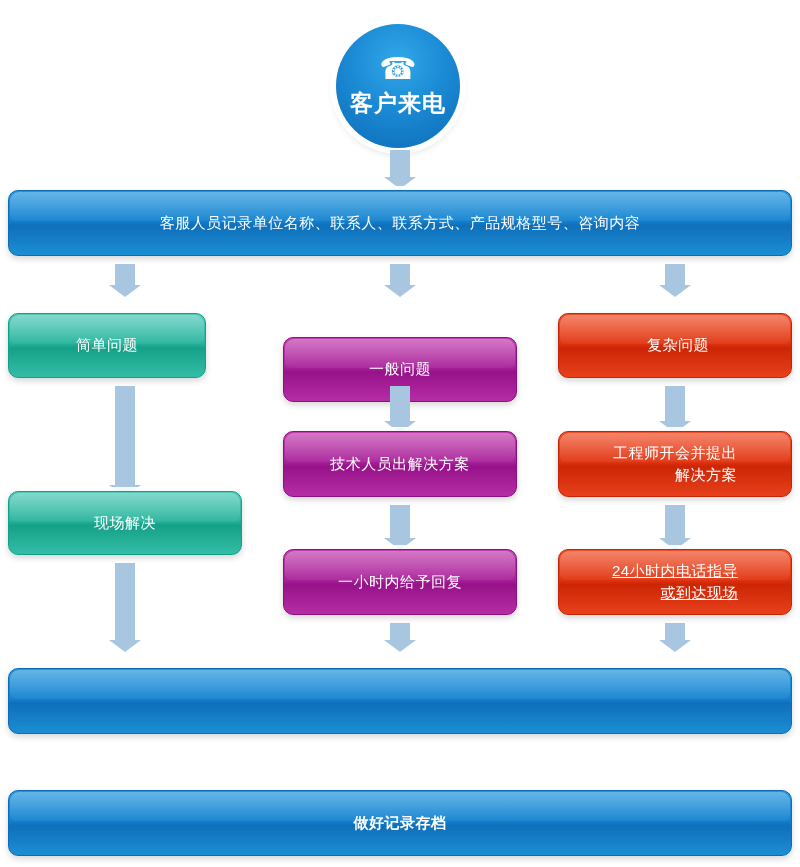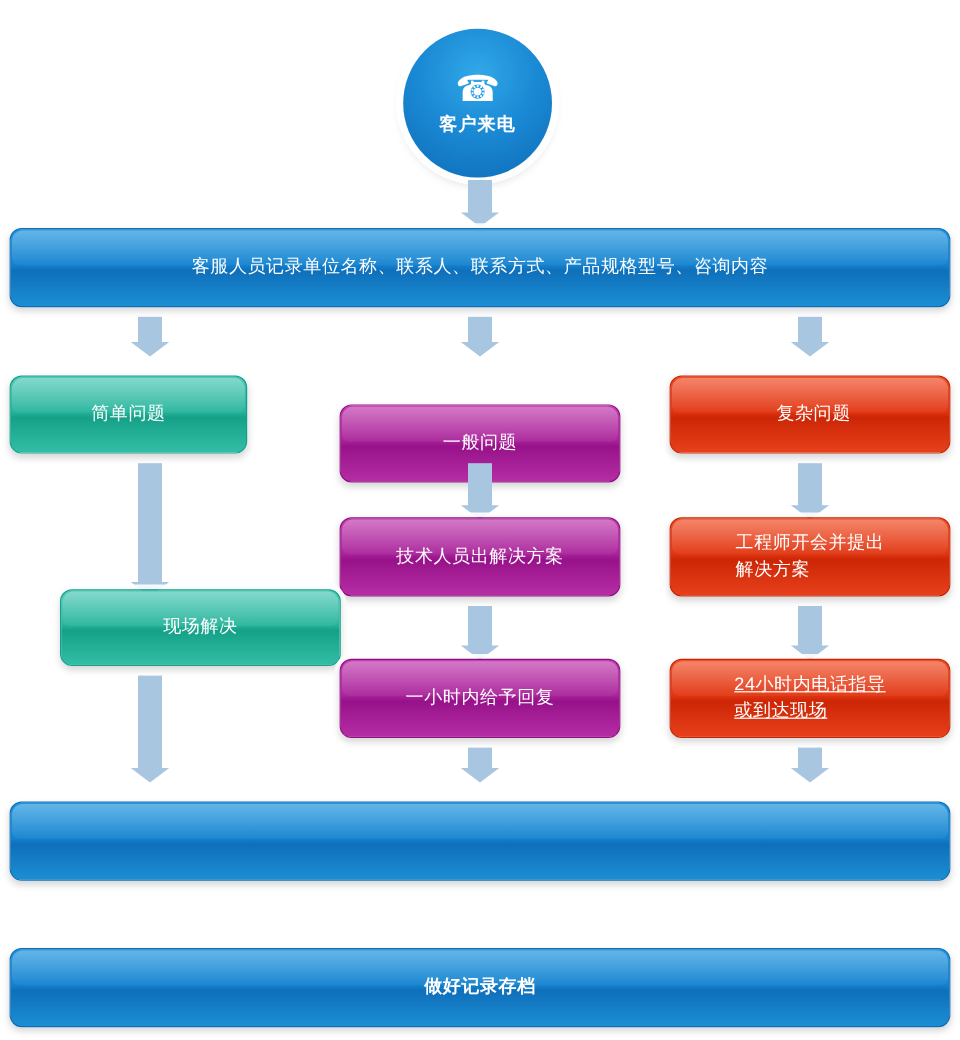--- a/index.html
+++ b/index.html
@@ -21,21 +21,21 @@
   }
 
   
   .node {
     position: absolute;
     box-sizing: border-box;
     border-radius: 10px;
     display: flex;
     align-items: center;
     justify-content: center;
-    text-align: left;
+    text-align: right;
     color: #ffffff;
     font-size: 15px;
     line-height: 1.5;
     letter-spacing: 0.5px;
     padding: 4px 10px;
     box-shadow: 0 3px 6px rgba(0,0,0,0.16), 0 0 0 4px rgba(255,255,255,0.9);
   }
   .node .label {
     display: block;
     white-space: pre-line;
@@ -87,21 +87,21 @@
     align-items: center;
     justify-content: center;
     color: #ffffff;
   }
   .circle-node .phone-icon {
     font-size: 30px;
     line-height: 30px;
     margin-bottom: 4px;
   }
   .circle-node .circle-label {
-    font-size: 15px;
+    font-size: 23px;
     font-weight: bold;
     letter-spacing: 1px;
   }
 
   
   .arrow-v {
     position: absolute;
     width: 20px;
     background: #a9c6e0;
   }
@@ -172,21 +172,21 @@
   <div class="node magenta" style="left:283px; top:431px; width:234px; height:66px;">
     <span class="gloss"></span>
     <span class="label">技术人员出解决方案</span>
   </div>
   <div class="node red" style="left:558px; top:431px; width:234px; height:66px;">
     <span class="gloss"></span>
     <span class="label">工程师开会并提出
 解决方案</span>
   </div>
 
-  <div class="node teal" style="left:8px; top:491px; width:234px; height:64px;margin-left:42px;">
+  <div class="node teal" style="left:8px; top:491px; width:234px; height:64px;">
     <span class="gloss"></span>
     <span class="label">现场解决</span>
   </div>
 
   <div class="arrow-v" style="left:390px; top:505px; height:34px;">
     <div class="head"></div>
   </div>
   <div class="arrow-v" style="left:665px; top:505px; height:34px;">
     <div class="head"></div>
   </div>

